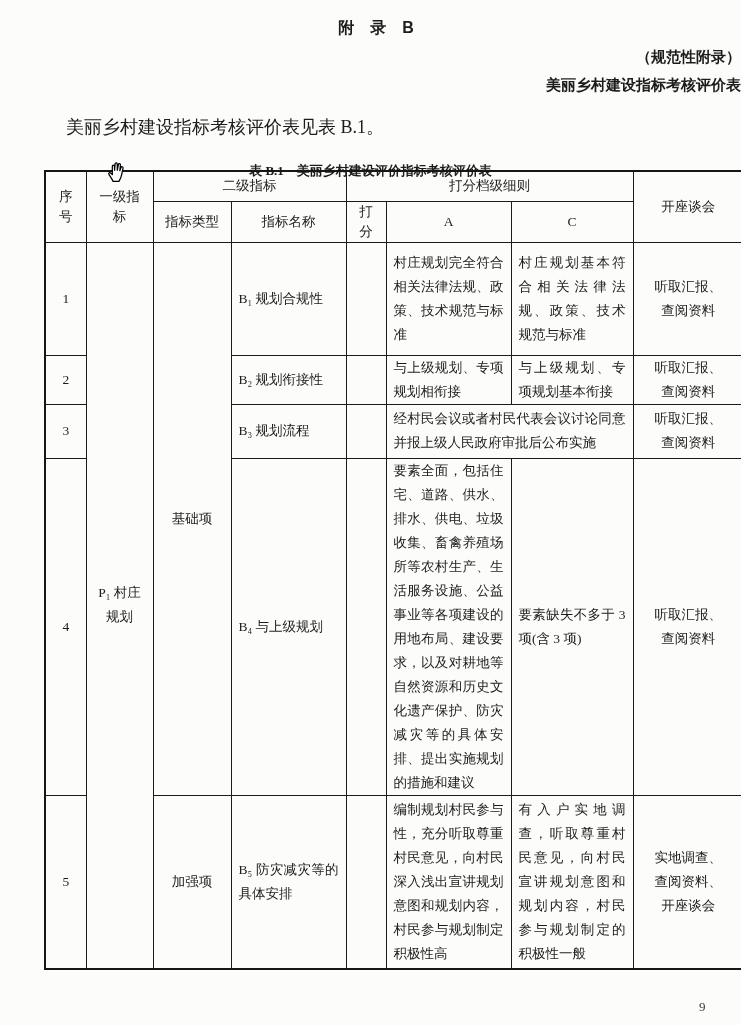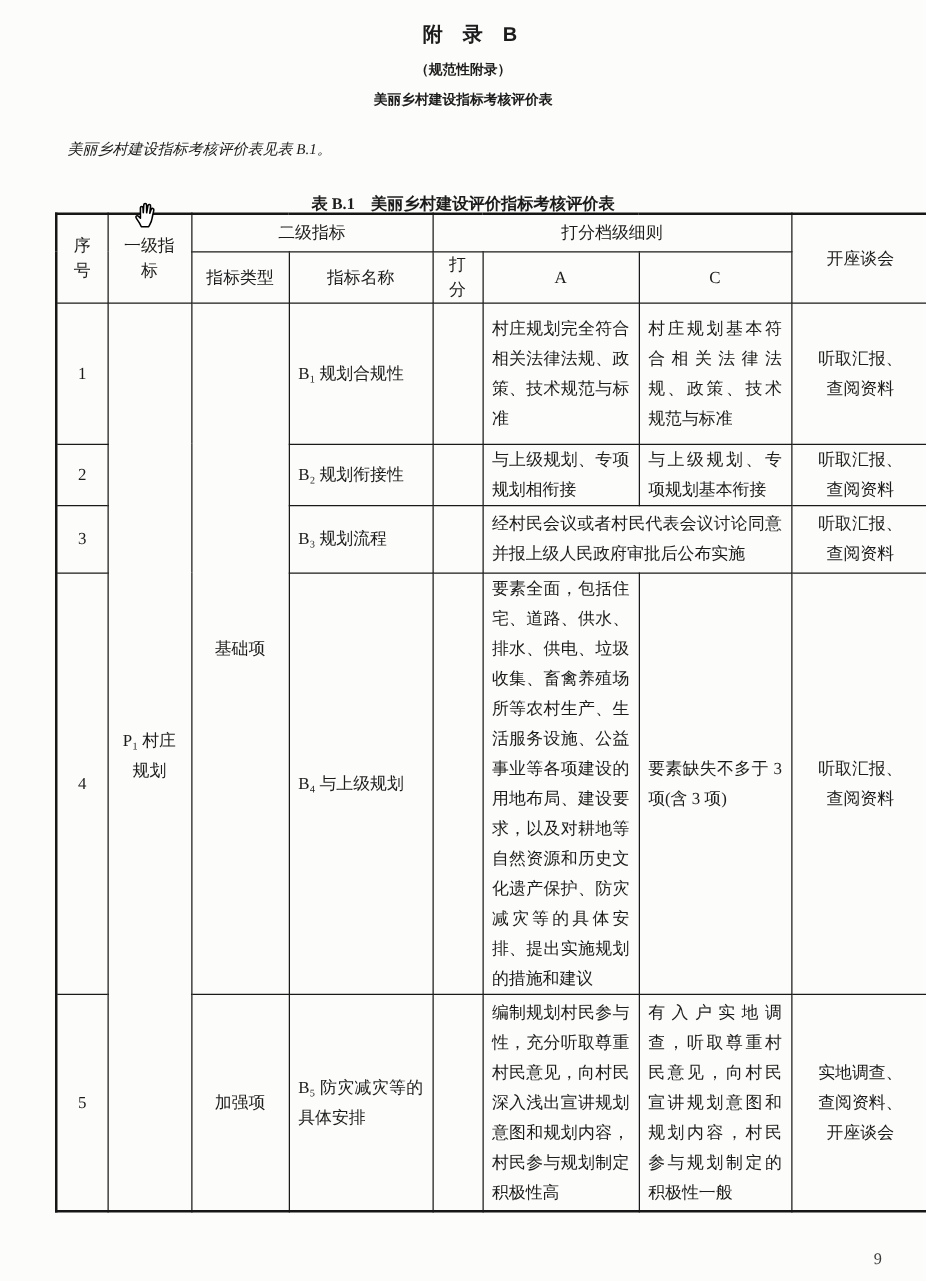--- a/index.html
+++ b/index.html
@@ -10,28 +10,28 @@
     overflow:hidden;
     font-family:"Liberation Serif","DejaVu Serif",serif;
     color:#1c1c1c;
   }
   .h1{
     margin:18px 0 0 0;text-align:center;
     font-family:"Liberation Sans","DejaVu Sans",sans-serif;
     font-weight:bold;font-size:16px;padding-left:11px;
   }
   .h2{
-    margin:9px 0 0 0;text-align:center;
+    margin:9px 0 0 0;text-align:right;
     font-family:Liberation Sans, sans-serif;
-    font-weight:bold;font-size:11px;
+    font-weight:bold;font-size:15px;
   }
   .intro{
     margin:22px 30px 0 30px;
     text-indent:2em;
-    font-size:12px;line-height:20px;font-style:italic;
+    font-size:18px;line-height:20px;
   }
   .caption{
     margin:25px 0 0 0;text-align:center;
     font-family:Liberation Serif, serif;
     font-weight:bold;font-size:13px;
   }
   table.assessment{
     position:absolute;left:44px;top:170px;
     width:699px;
     border-collapse:collapse;table-layout:fixed;

